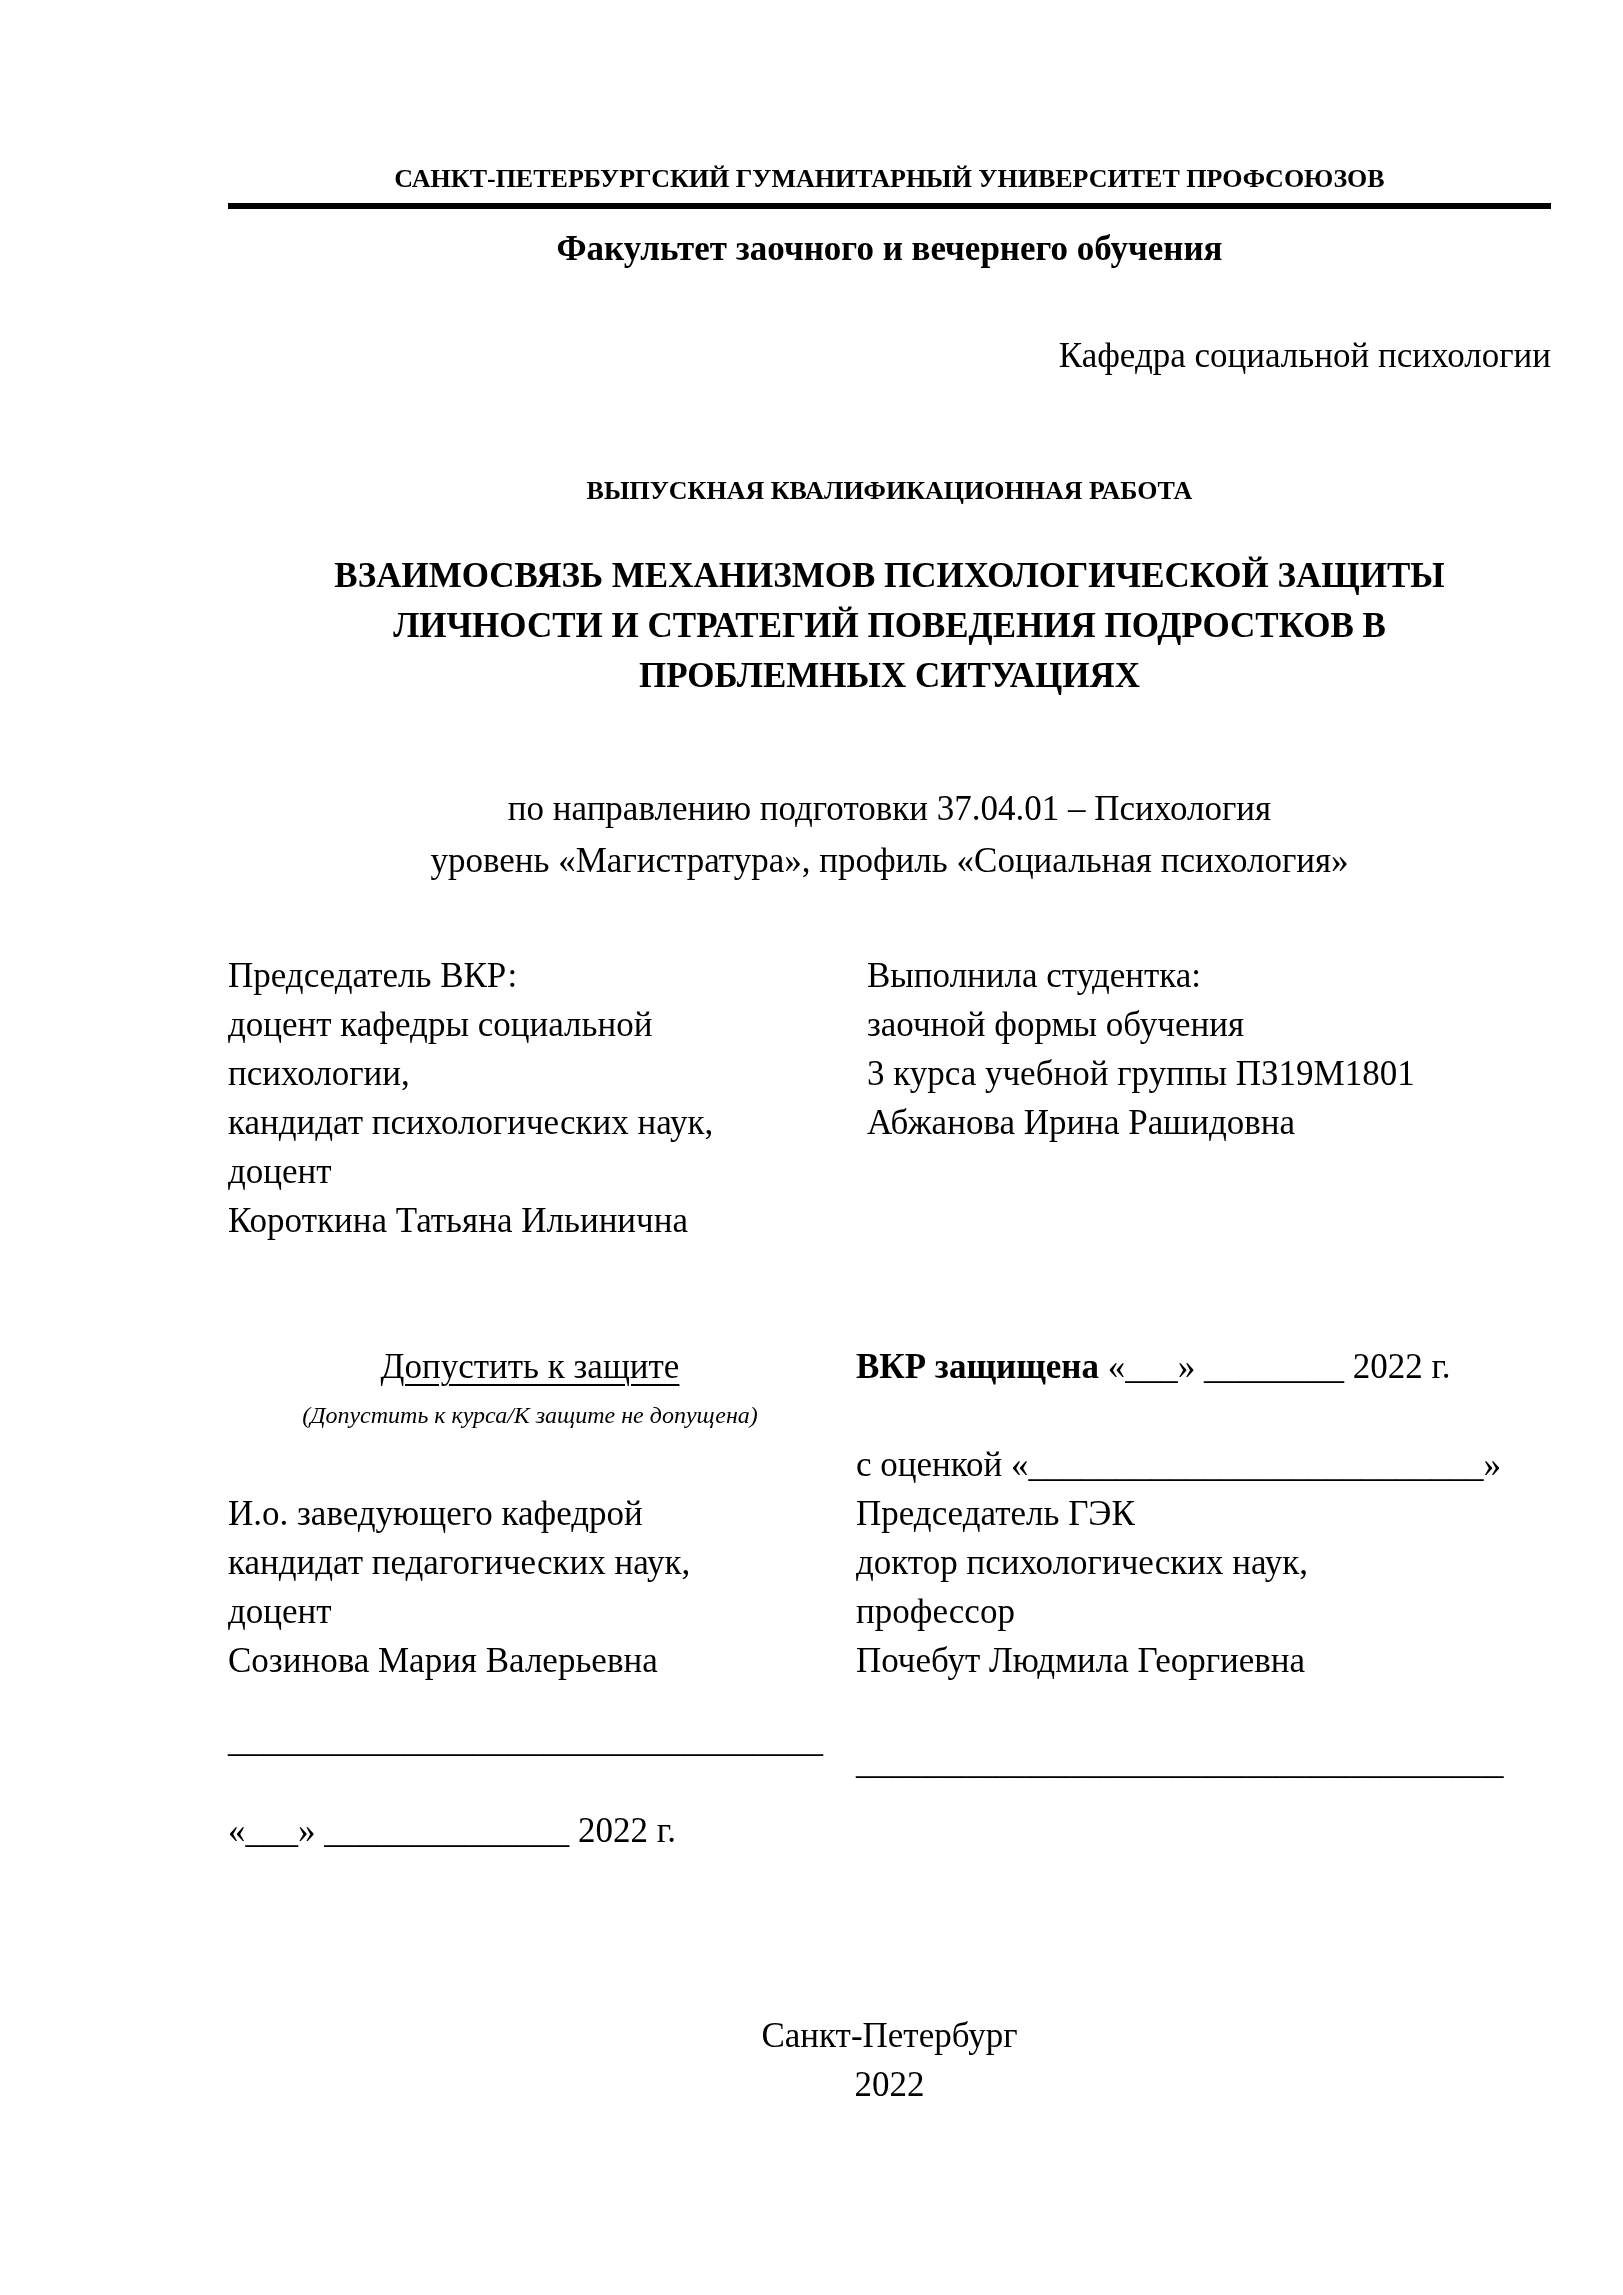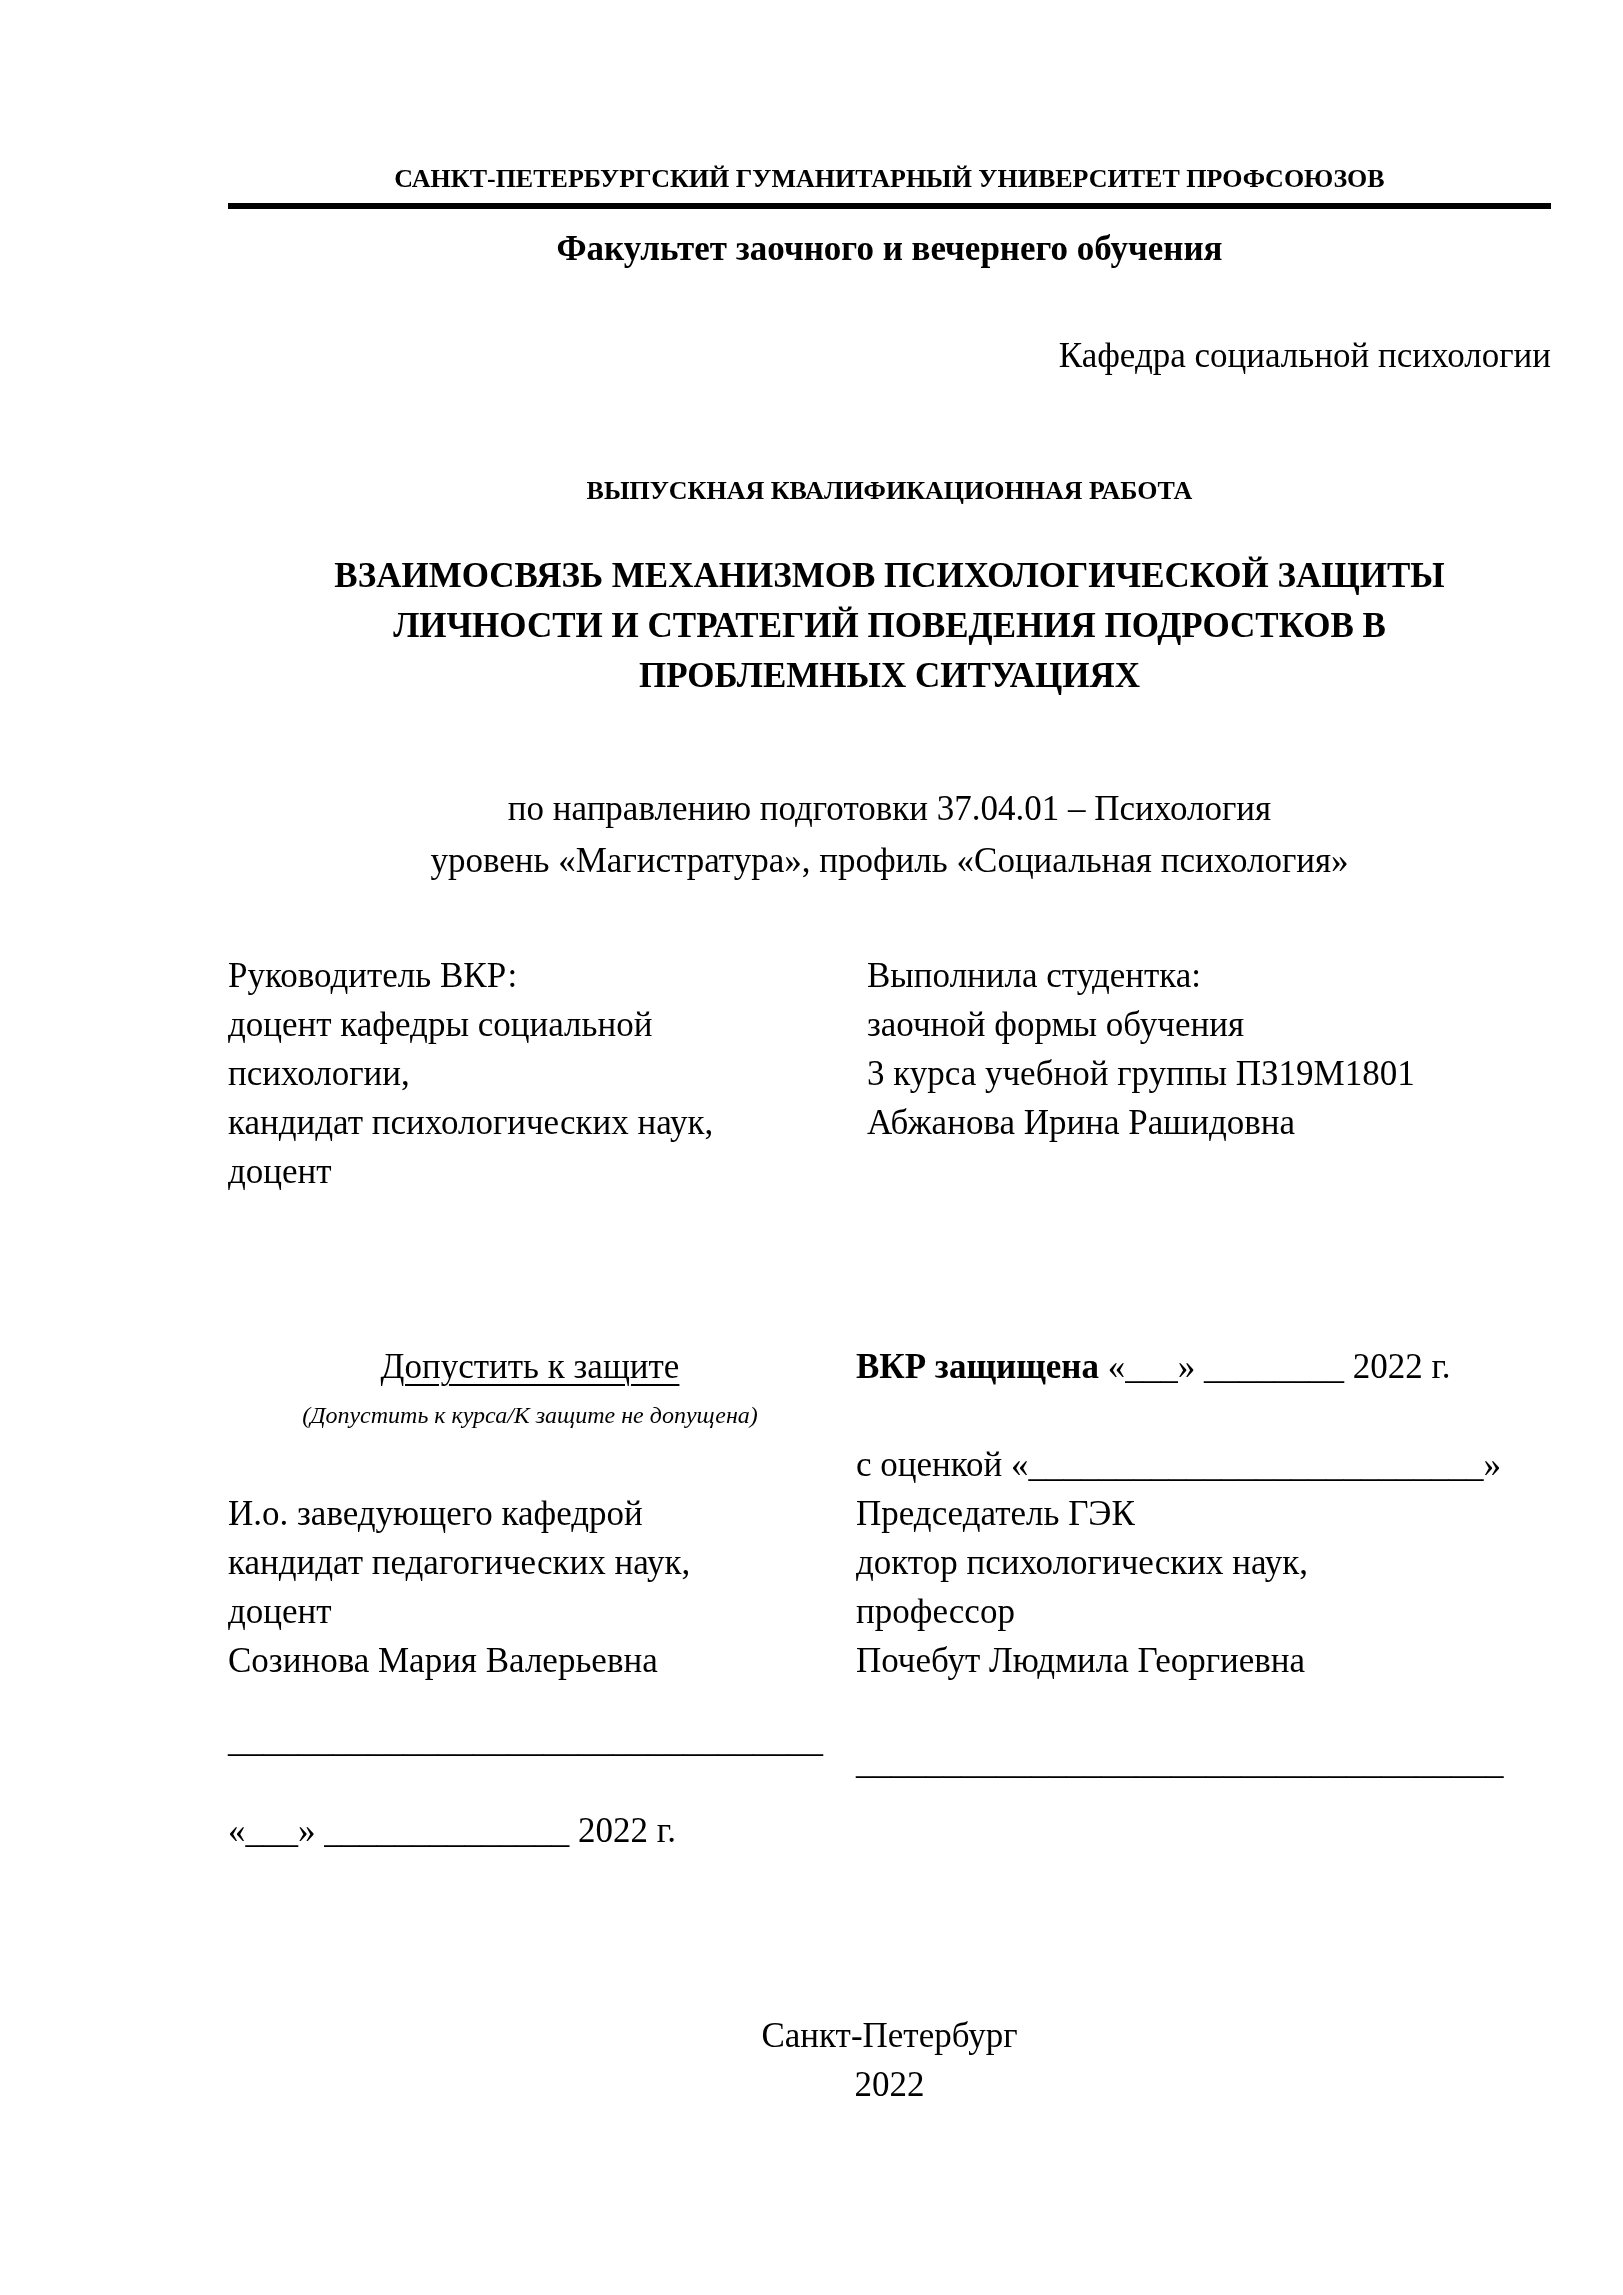--- a/index.html
+++ b/index.html
@@ -56,25 +56,26 @@
     <div>ЛИЧНОСТИ И СТРАТЕГИЙ ПОВЕДЕНИЯ ПОДРОСТКОВ В</div>
     <div>ПРОБЛЕМНЫХ СИТУАЦИЯХ</div>
   </div>
 
   <div class="abs content center" style="top:783px;font-size:35px;line-height:52px;">
     <div>по направлению подготовки 37.04.01 – Психология</div>
     <div>уровень «Магистратура», профиль «Социальная психология»</div>
   </div>
 
   <div class="abs col-left body-text" style="top:951px;">
-    <div>Руководитель ВКР:</div>
+    <div>Председатель ВКР:</div>
     <div>доцент кафедры социальной</div>
     <div>психологии,</div>
     <div>кандидат психологических наук,</div>
     <div>доцент</div>
+    <div>Короткина Татьяна Ильинична</div>
   </div>
 
   <div class="abs body-text" style="top:951px;left:867px;width:648px;">
     <div>Выполнила студентка:</div>
     <div>заочной формы обучения</div>
     <div>3 курса учебной группы ПЗ19М1801</div>
     <div>Абжанова Ирина Рашидовна</div>
   </div>
 
   <div class="abs col-left body-text" style="top:1342px;">

